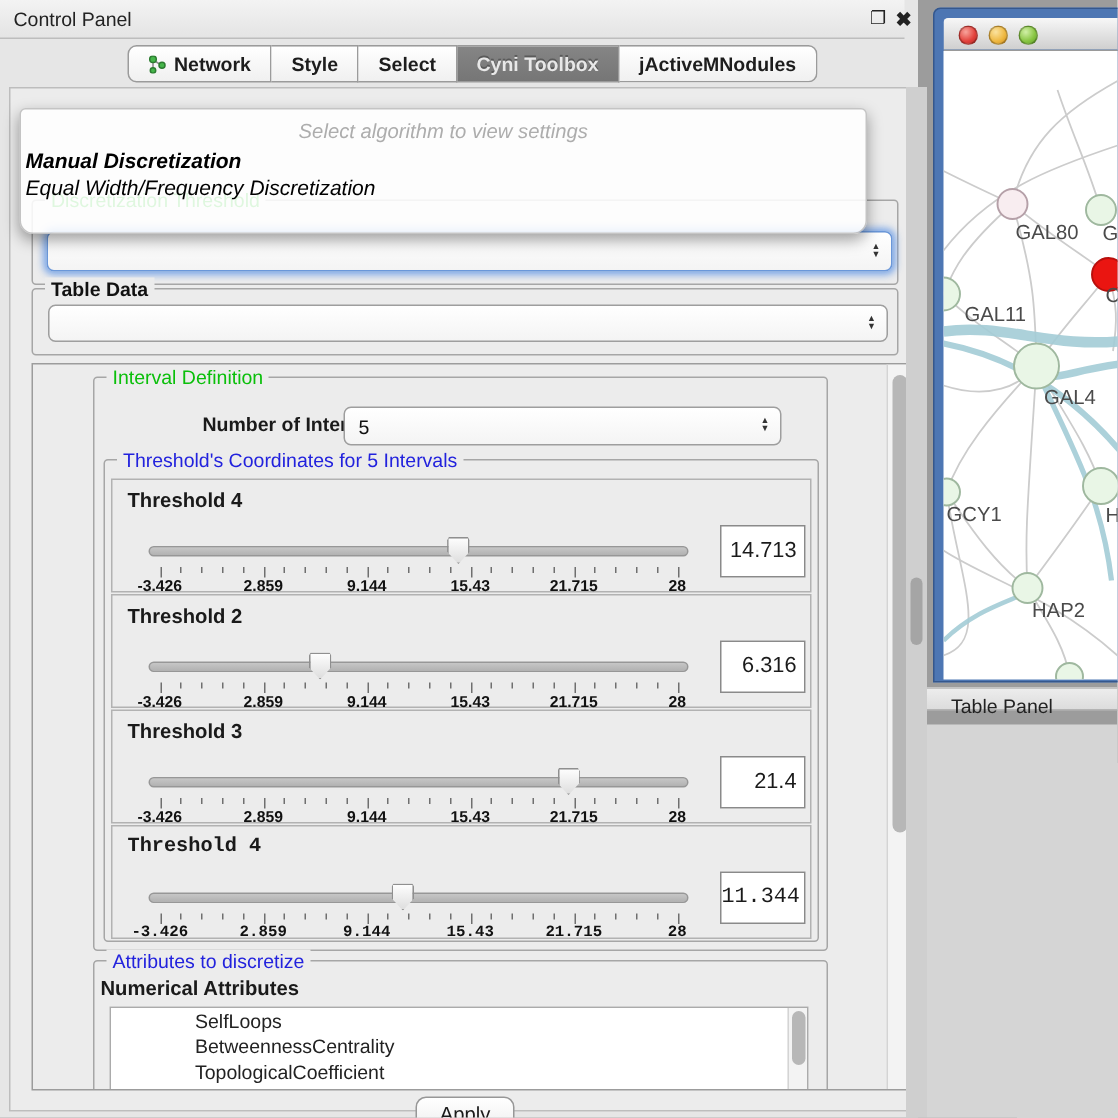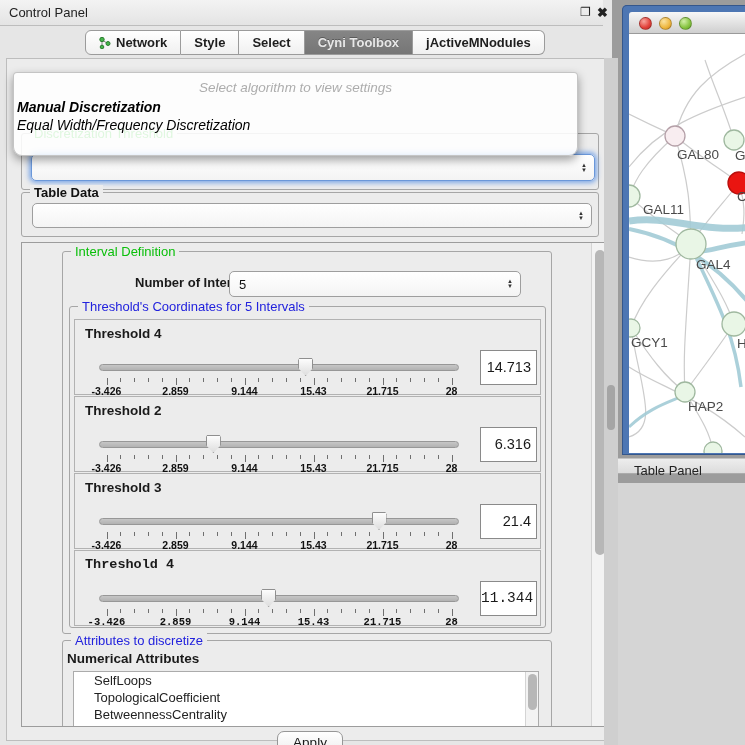--- a/index.html
+++ b/index.html
@@ -83,21 +83,21 @@
     clip-path:polygon(8% 0, 92% 0, 100% 12%, 100% 55%, 50% 100%, 0 55%, 0 12%); }
   .tick { position:absolute; top:22px; width:1px; background:#6f6f6f; }
   .scale-lbl { position:absolute; top:29px; transform:translateX(-50%); font-size:10.5px; font-weight:bold; color:#111; white-space:nowrap; }
   .thr-value { position:absolute; left:405px; top:30px; width:57px; height:35px; background:#fff;
     border:1px solid #8a8a8a; font-size:14.5px; text-align:right; padding:8px 5px 0 0; }
 
   
   #grp-attr { left:40px; top:397px; width:490px; height:120px; }
   #lbl-numattr { position:absolute; left:4px; top:10px; font-weight:bold; font-size:13.5px; }
   #attr-list { position:absolute; left:10px; top:30px; width:466px; height:84px; background:#fff; border:1px solid #ababab; overflow:hidden; }
-  .attr-item { height:17px; line-height:17px; padding-left:20px; font-size:13px; color:#222; }
+  .attr-item { height:17px; line-height:17px; padding-left:20px; font-size:13px; color:#222;margin-left:36px; }
   #attr-vbar { right:0; top:0; width:13px; height:84px; }
   #attr-vthumb { left:2px; top:2px; width:9px; height:36px; }
 
   
   #apply-btn { position:absolute; left:270px; top:672px; width:66px; height:24px;
     background:linear-gradient(#ffffff,#ededed); border:1px solid #979797; border-radius:7px;
     font-size:13.5px; text-align:center; line-height:22px; }
 
   
   #gap-strip { position:absolute; left:604px; top:58px; width:14px; height:687px; background:#cfcfcf; }
@@ -340,22 +340,22 @@
             </div>
         </div>
       </div>
 
       <div id="grp-attr" class="grp">
         <span class="grp-legend legend-blue">Attributes to discretize</span>
         <span id="lbl-numattr">Numerical Attributes</span>
         <div id="attr-list">
           <div id="attr-items">
               <div class="attr-item">SelfLoops</div>
+              <div class="attr-item">BetweennessCentrality</div>
               <div class="attr-item">TopologicalCoefficient</div>
-              <div class="attr-item">BetweennessCentrality</div>
             </div>
           <div id="attr-vbar" class="vbar">
             <div id="attr-vthumb" class="vthumb"></div>
           </div>
         </div>
       </div>
 
       <div id="sp-vbar" class="vbar">
         <div id="sp-vthumb" class="vthumb"></div>
       </div>

